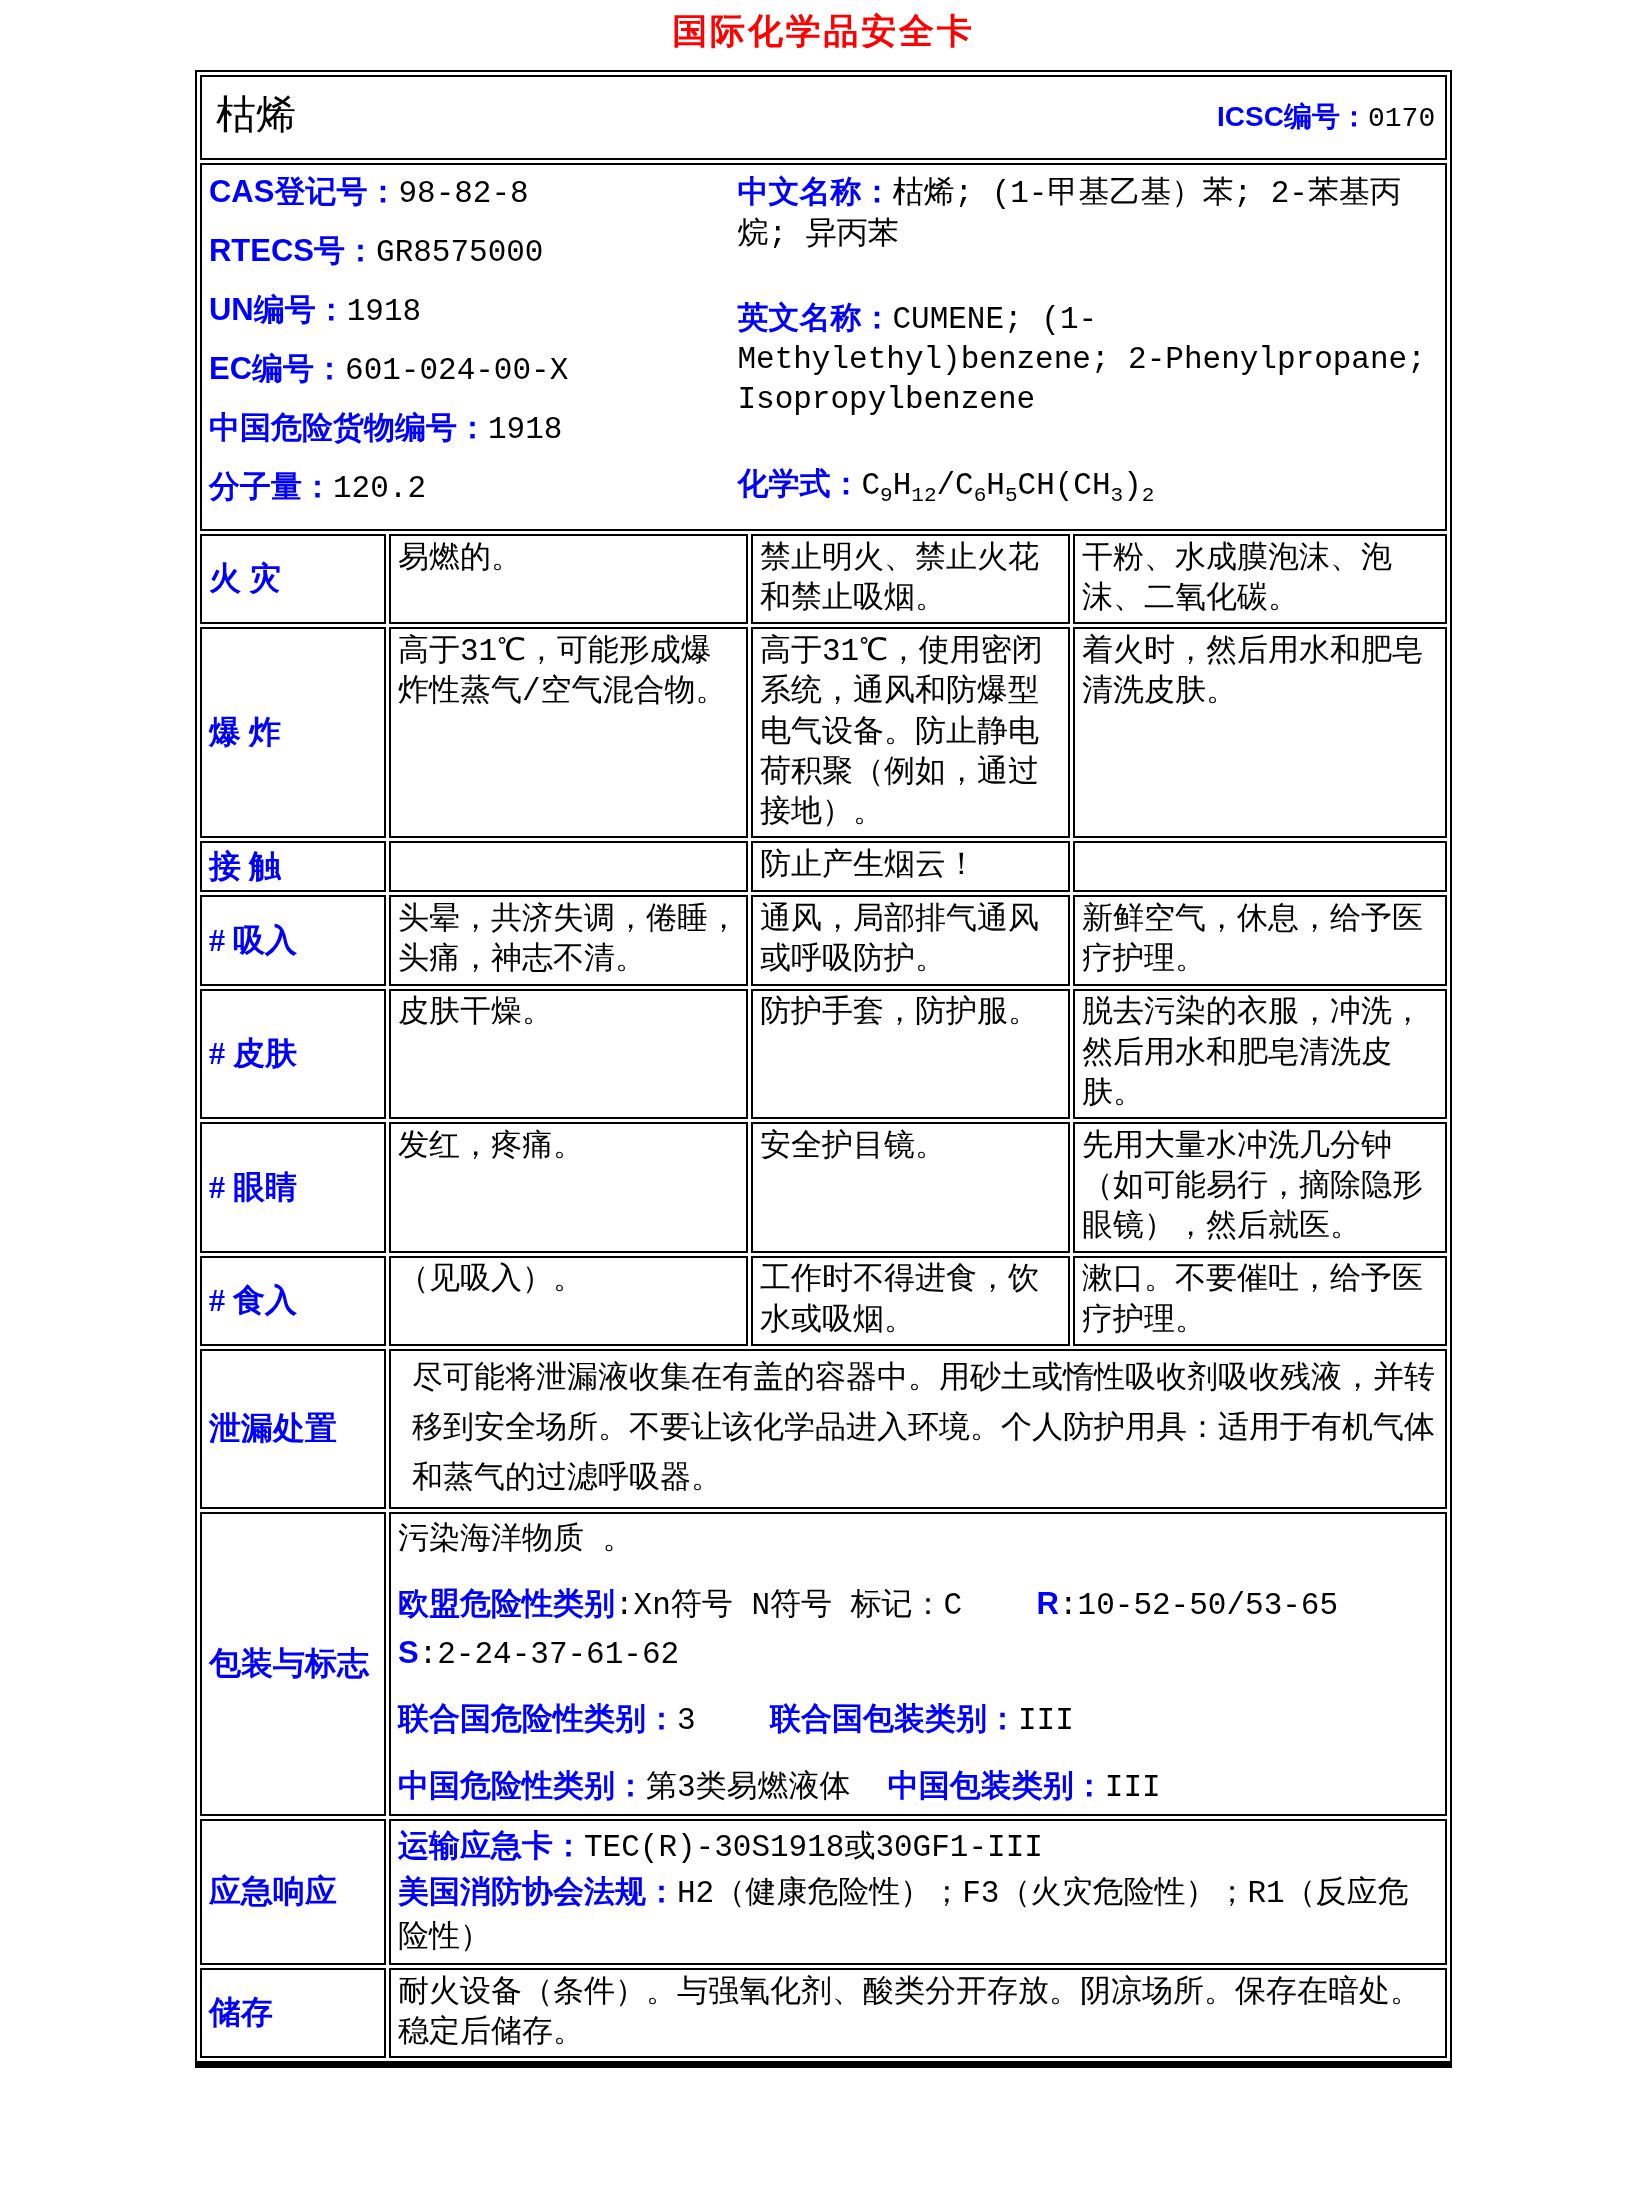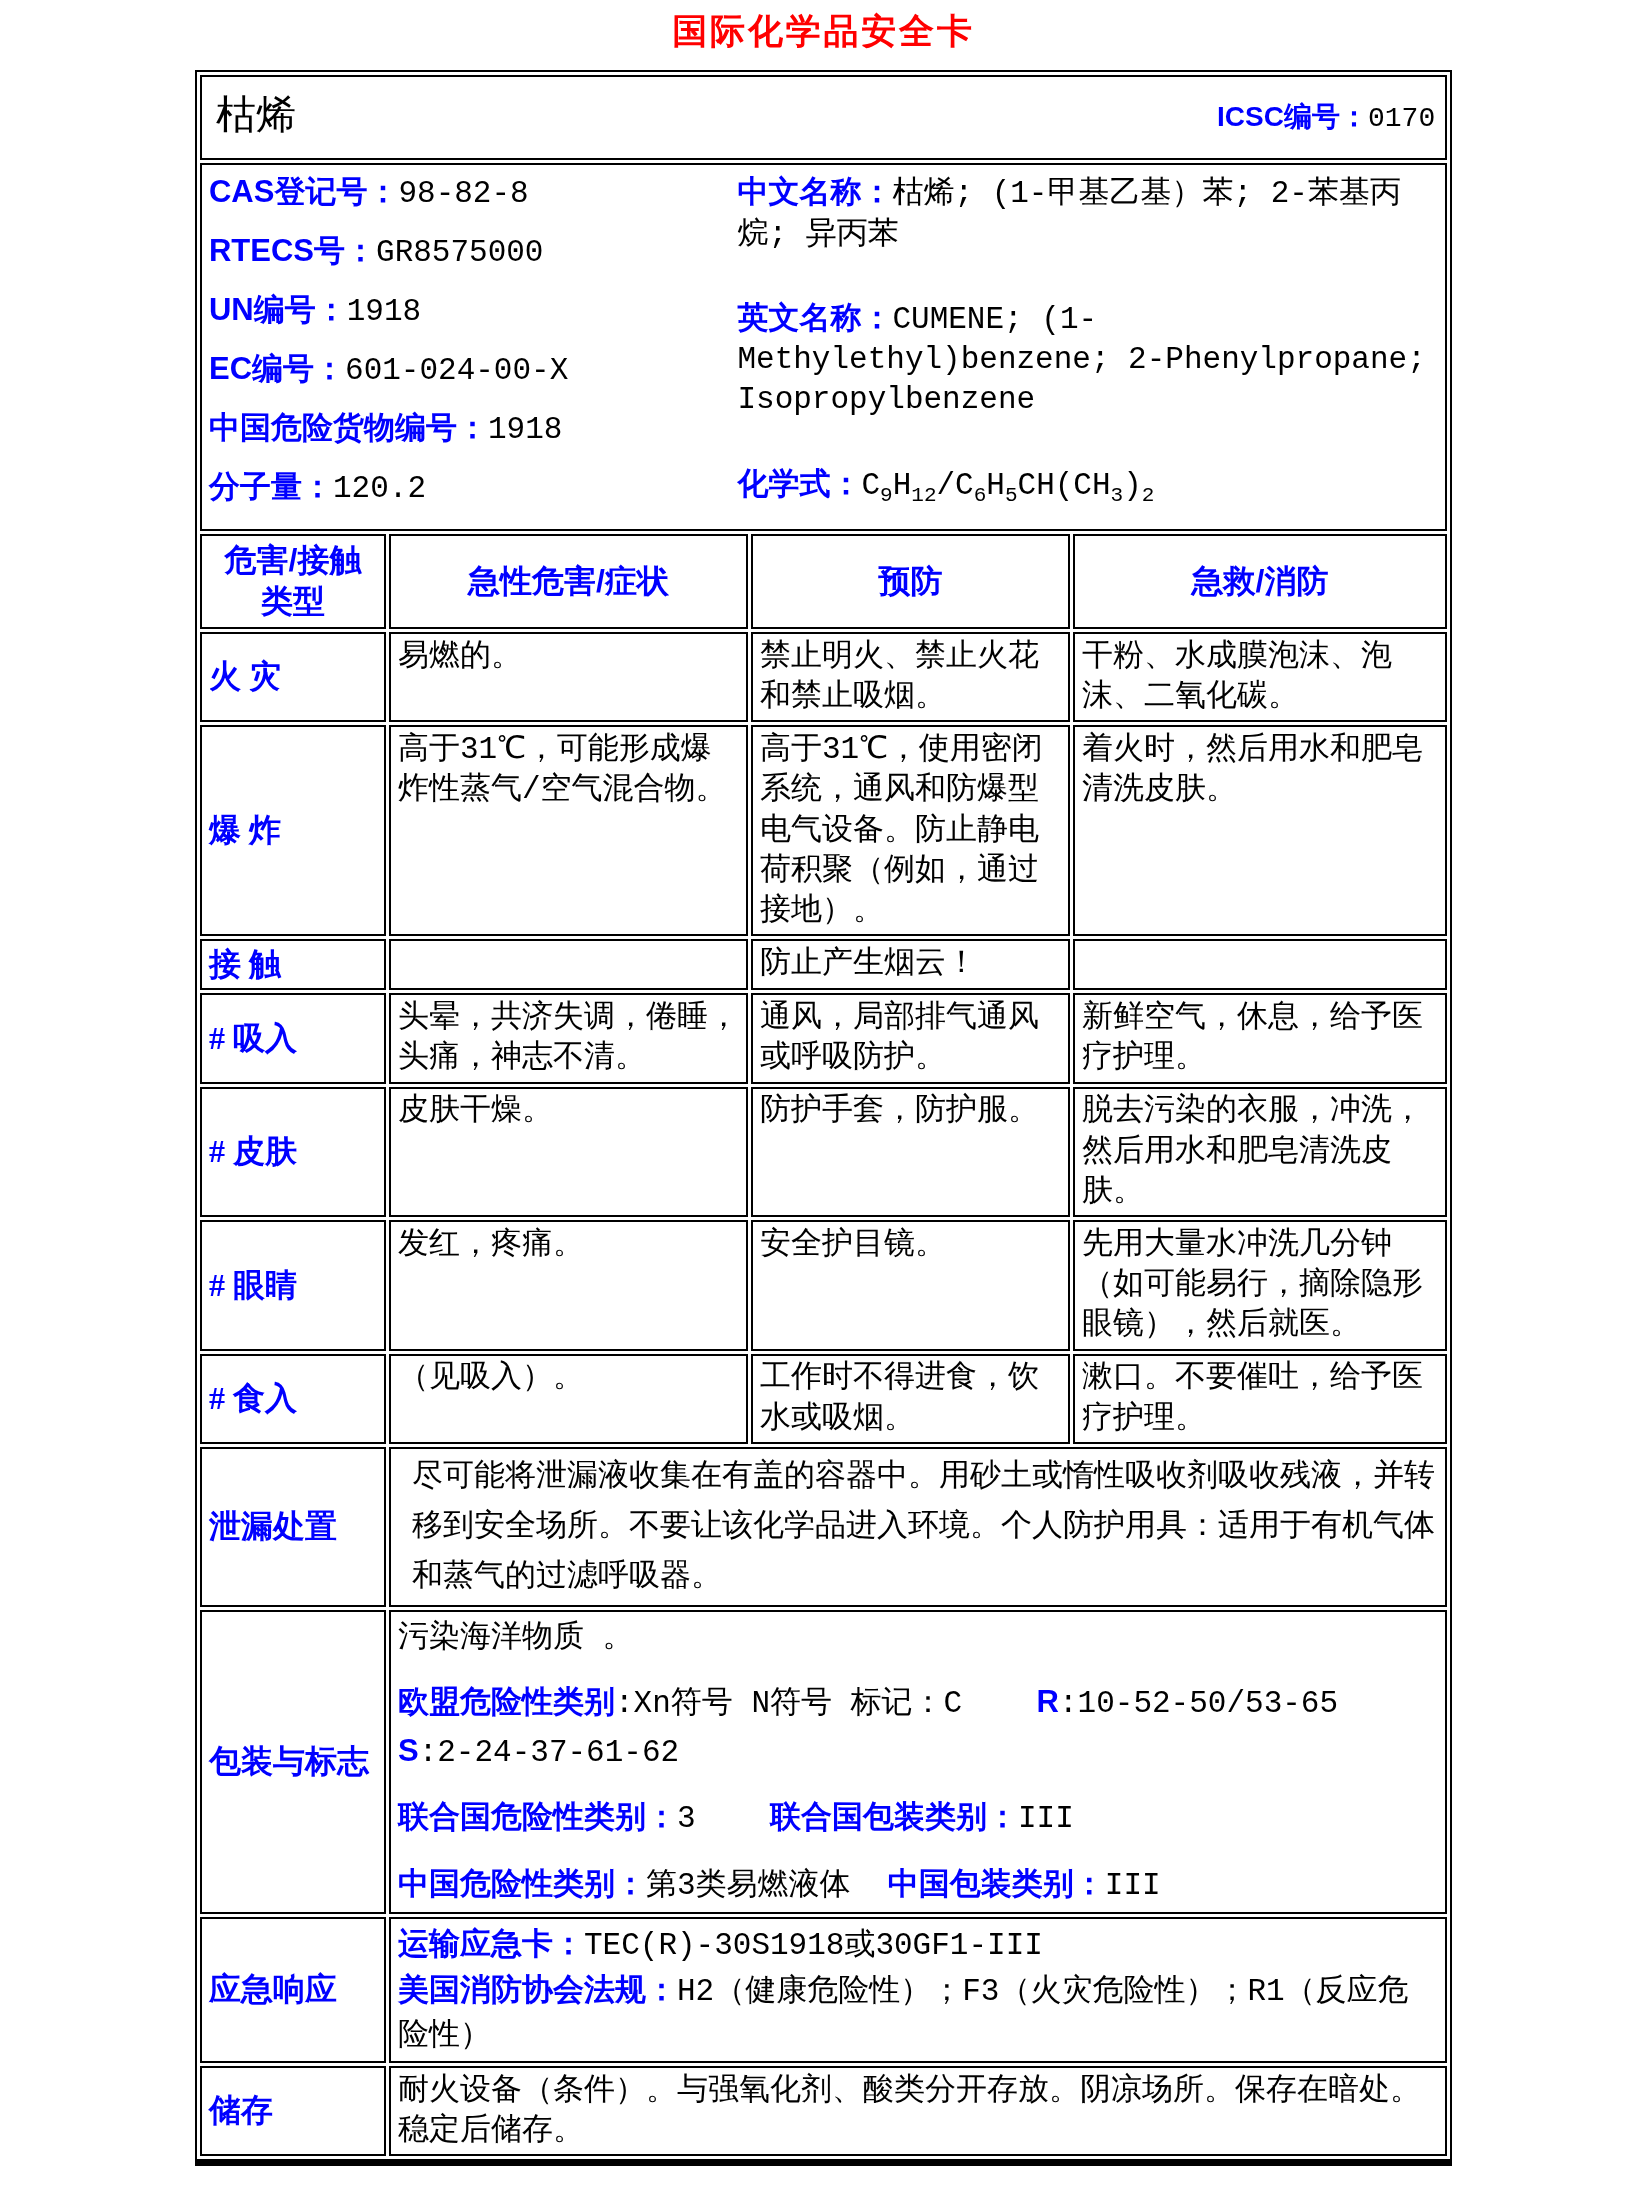--- a/index.html
+++ b/index.html
@@ -90,26 +90,20 @@
         </div>
         <div class="info-right">
           <div class="name-block"><span class="blue-label">中文名称：</span><span>枯烯; (1-甲基乙基）苯; 2-苯基丙烷; 异丙苯</span></div>
           <div class="name-block"><span class="blue-label">英文名称：</span><span>CUMENE; (1-Methylethyl)benzene; 2-Phenylpropane;  Isopropylbenzene</span></div>
           <div class="name-block"><span class="blue-label">化学式：</span><span><span class="seg-value">C</span><sub class="seg-value">9</sub><span class="seg-value">H</span><sub class="seg-value">12</sub><span class="seg-value">/C</span><sub class="seg-value">6</sub><span class="seg-value">H</span><sub class="seg-value">5</sub><span class="seg-value">CH(CH</span><sub class="seg-value">3</sub><span class="seg-value">)</span><sub class="seg-value">2</sub></span></div>
         </div>
       </div>
     </td>
   </tr>
 
-  <tr style="height:95px">
-    <td class="col-head">危害/接触类型</td>
-    <td class="col-head">急性危害/症状</td>
-    <td class="col-head">预防</td>
-    <td class="col-head">急救/消防</td>
-  </tr>
 
   <tr style="height:77px">
     <td class="row-label">火 灾</td>
     <td>易燃的。</td>
     <td>禁止明火、禁止火花和禁止吸烟。</td>
     <td>干粉、水成膜泡沫、泡沫、二氧化碳。</td>
   </tr>
 
   <tr style="height:192px">
     <td class="row-label">爆 炸</td>

